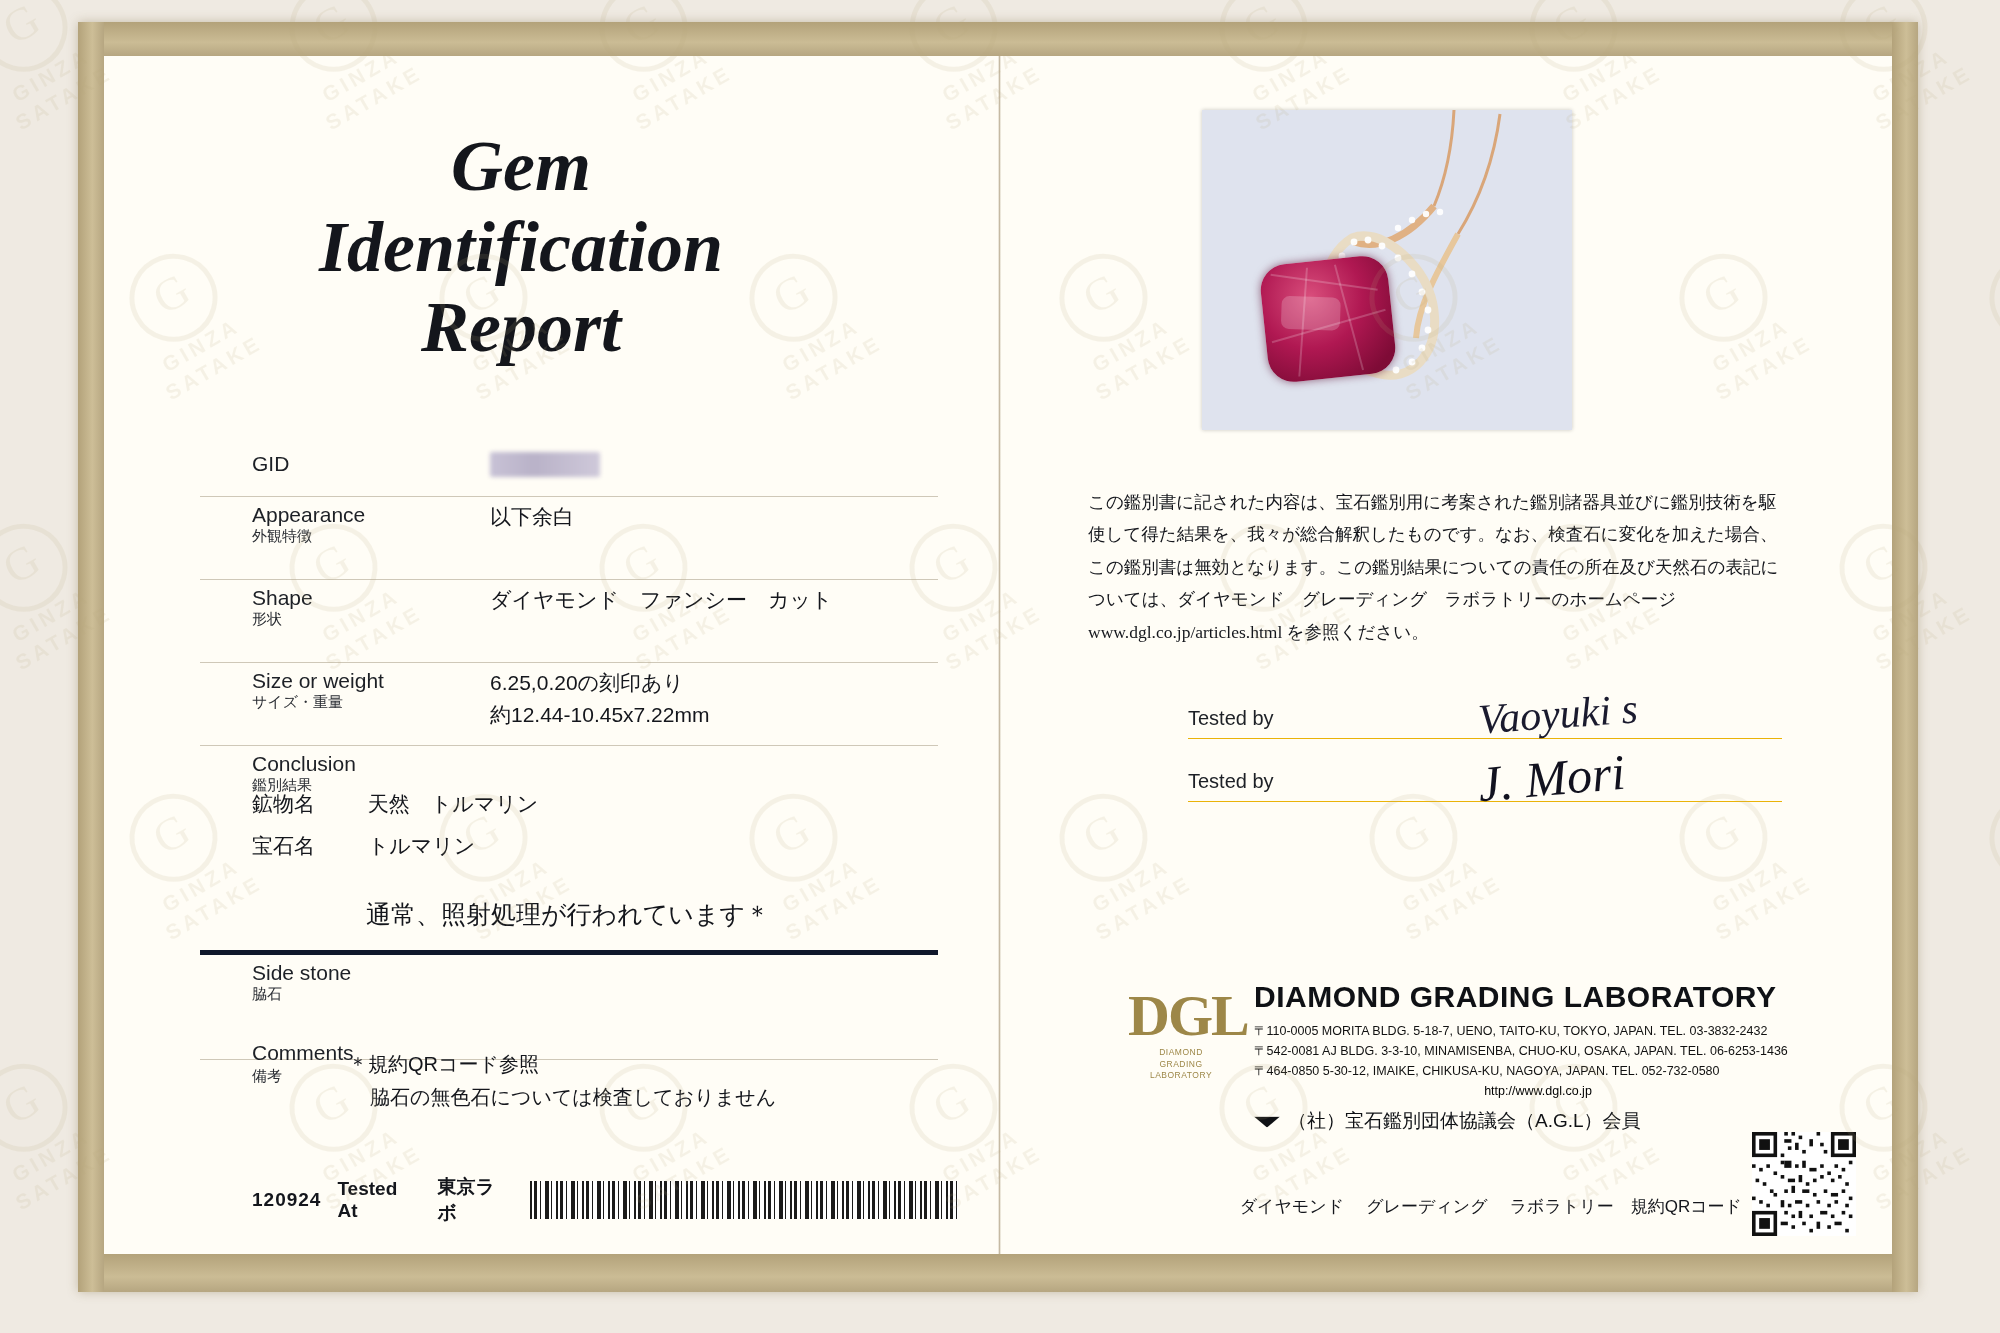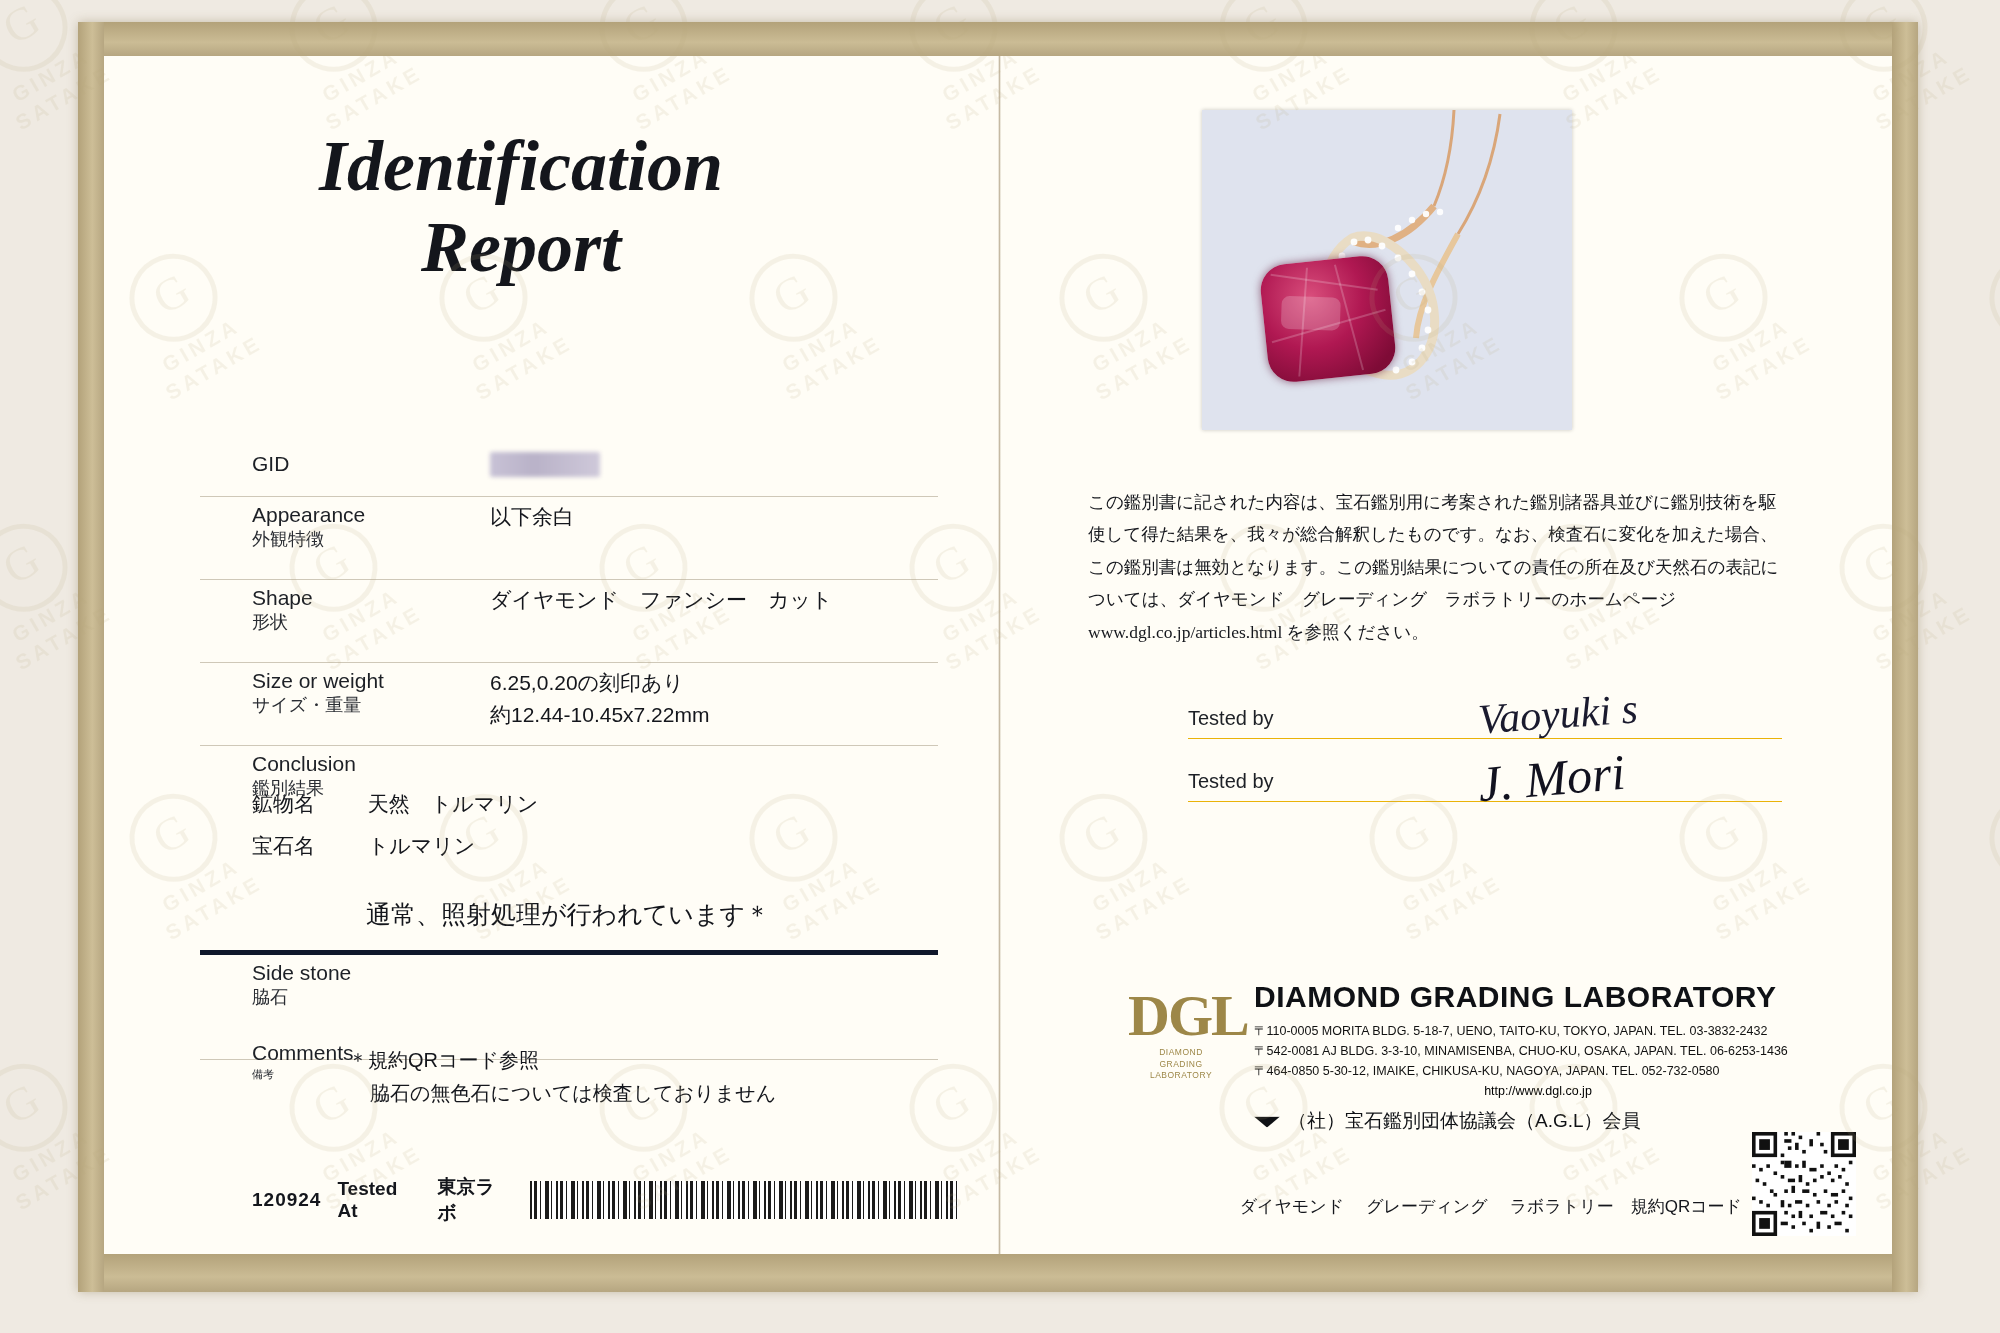--- a/index.html
+++ b/index.html
@@ -98,21 +98,21 @@
     border-bottom:1px solid #cfc8b8;
     min-height:46px;
     padding-top:4px;
   }
   .flabel{
     position:absolute;left:52px;top:6px;
     font-size:21px;color:#1d2026;
   }
   .fjp{
     position:absolute;left:52px;top:30px;
-    font-size:18px;color:#2a2d33;
+    font-size:15px;color:#2a2d33;
   }
   .fval{
     margin-left:290px;
     font-size:21px;color:#14161c;
     padding-bottom:7px;
     line-height:1.5;
   }
   .fval .l2{display:block;}
   .redacted{
     display:inline-block;
@@ -136,21 +136,21 @@
   .concl-note{
     margin-left:114px;margin-top:38px;
     font-size:25px;color:#14161c;
   }
   .frow.side{min-height:100px;}
 
   .comments{
     position:absolute;left:148px;right:60px;top:985px;
   }
   .comments .clabel{font-size:21px;color:#1d2026;}
-  .comments .cjp{font-size:11px;color:#2a2d33;margin-top:2px;}
+  .comments .cjp{font-size:15px;color:#2a2d33;margin-top:2px;}
   .comments .cbody{
     margin-left:96px;margin-top:-38px;
     font-size:20px;line-height:1.65;color:#14161c;
   }
   .comments .cbody .ln2{display:block;margin-left:22px;}
 
   .footer{
     position:absolute;left:148px;right:40px;bottom:28px;
     display:flex;align-items:center;gap:16px;
   }
@@ -296,20 +296,21 @@
   <div class="cert-bottom-band"></div>
   <div class="cert-left-band"></div>
   <div class="cert-right-band"></div>
 
   <div class="inner">
     <div class="fold"></div>
 
     <div class="left">
 
       <div class="title">
+        <div>Gem</div>
         <div>Identification</div>
         <div>Report</div>
       </div>
 
       <div class="fields">
 
         <div class="frow">
           <span class="flabel">GID</span>
           <div class="fval">
             <span class="redacted"></span>

